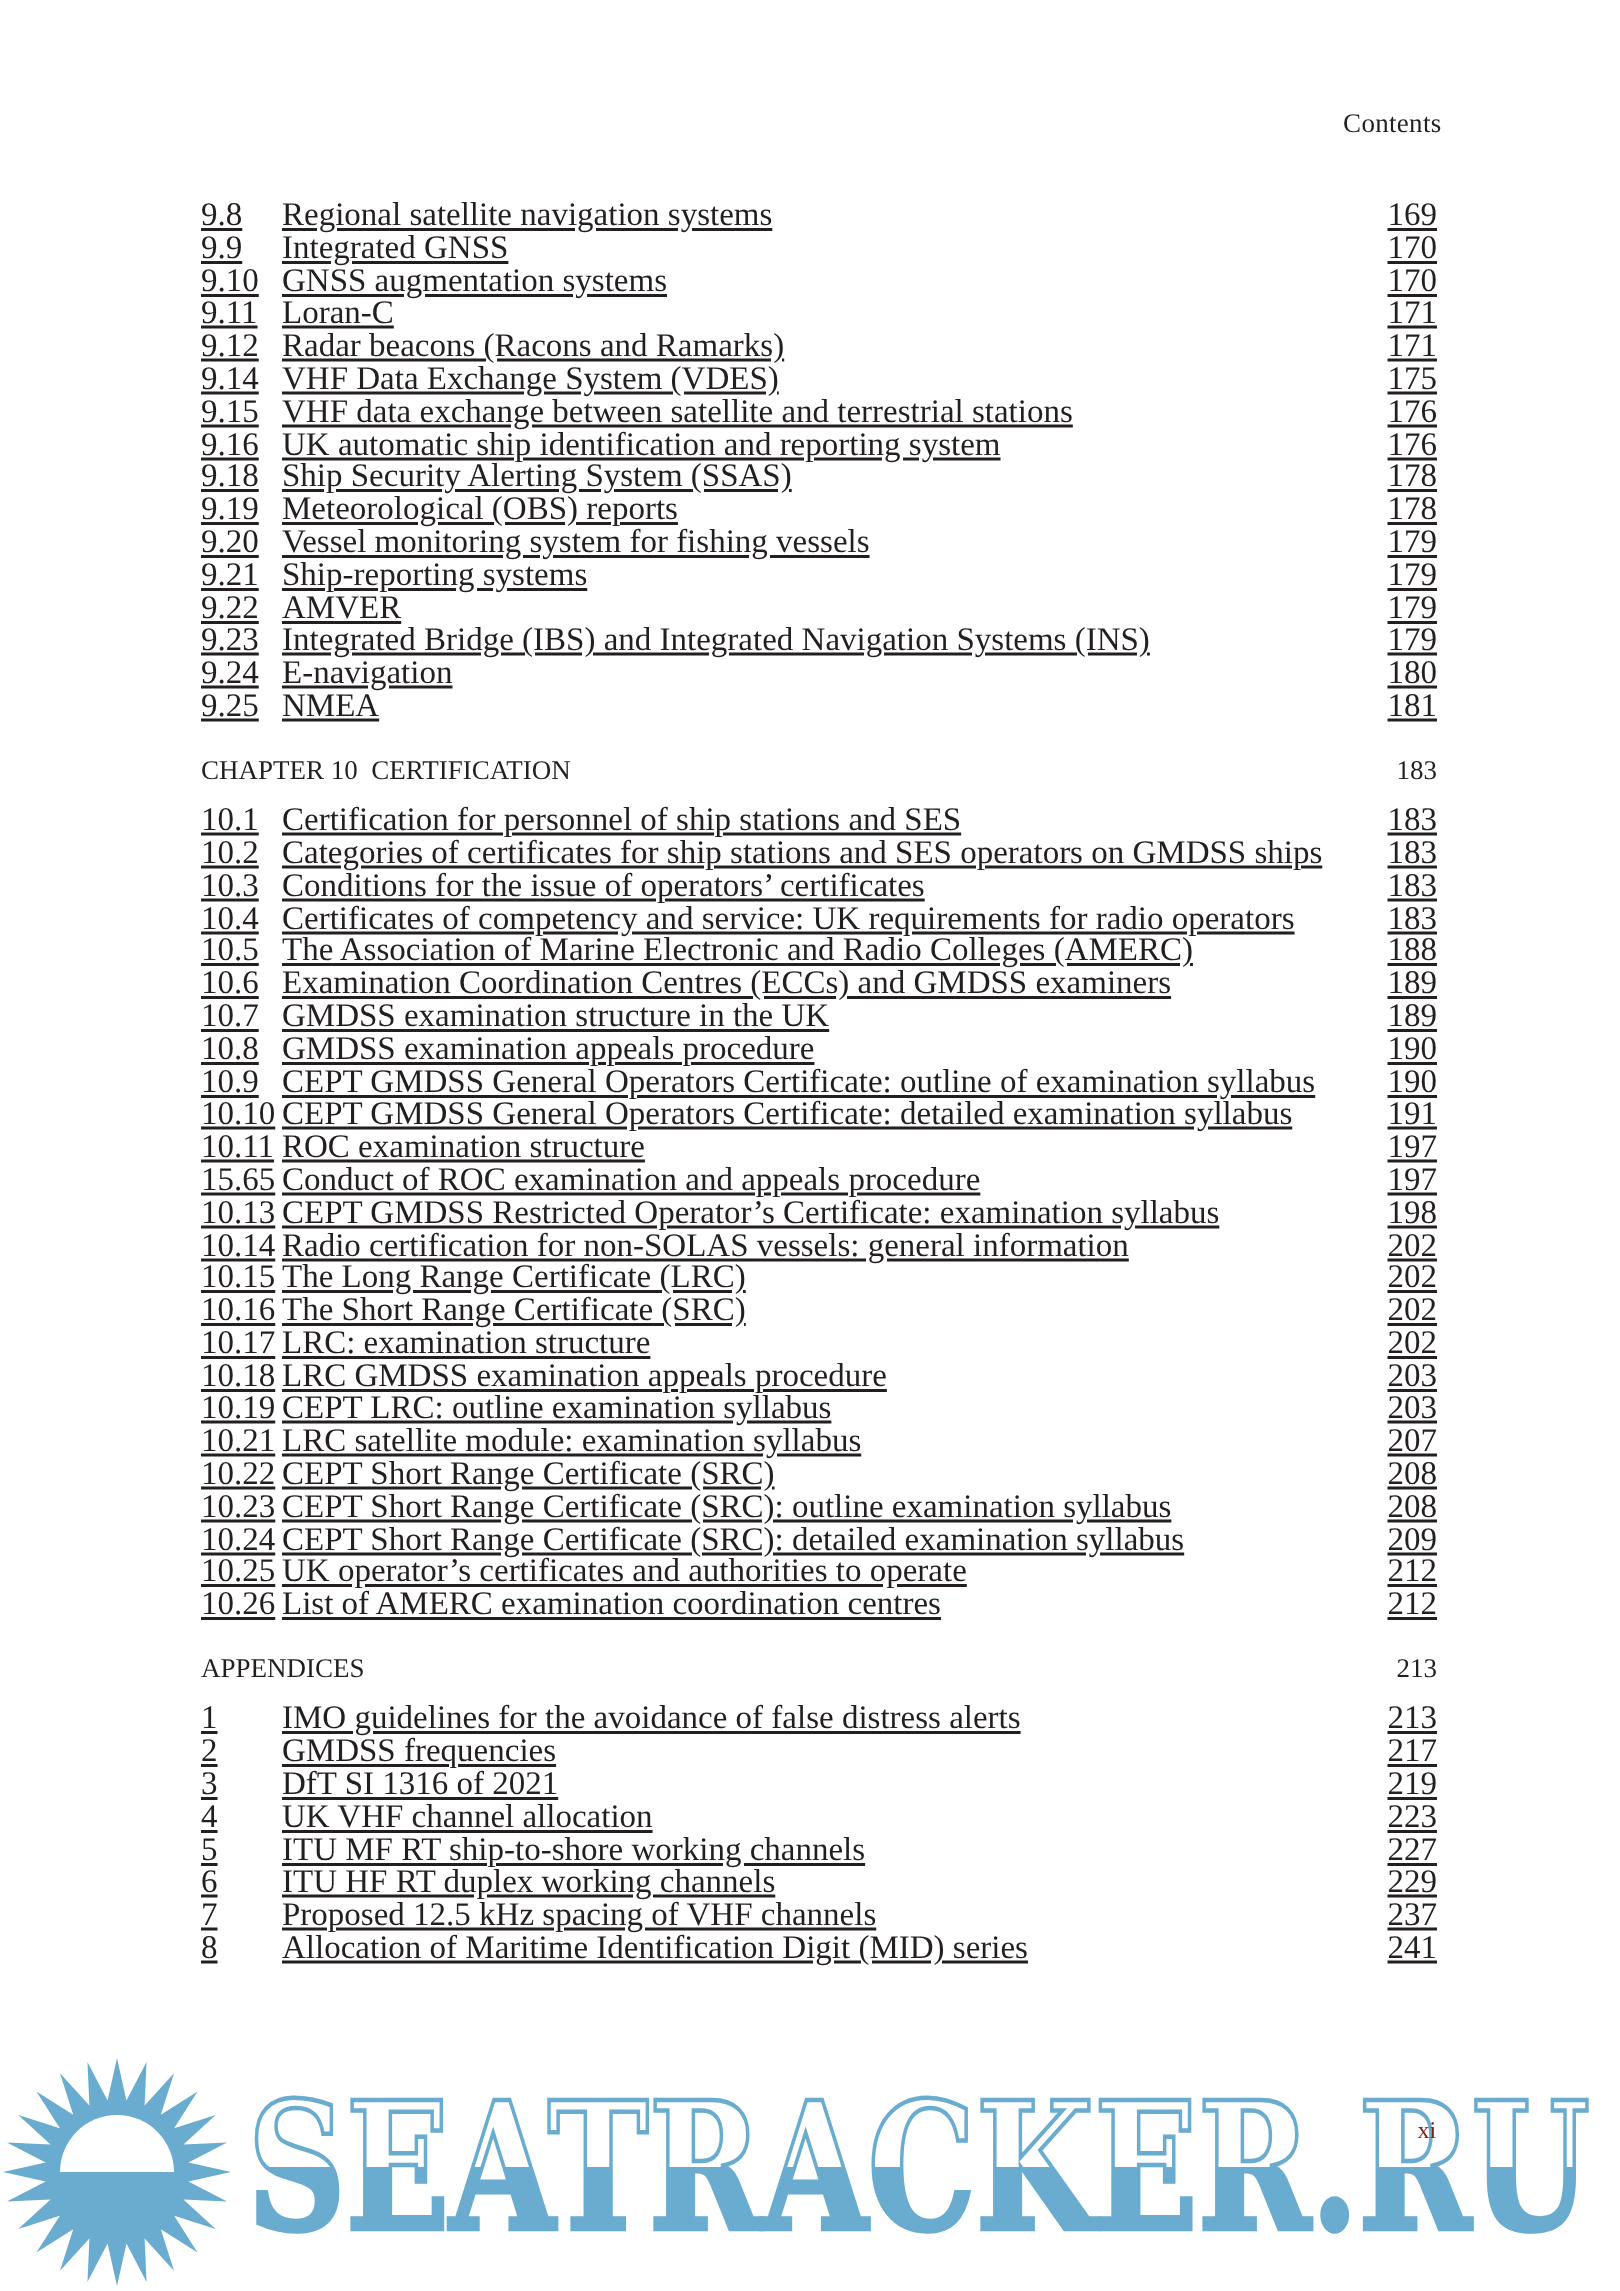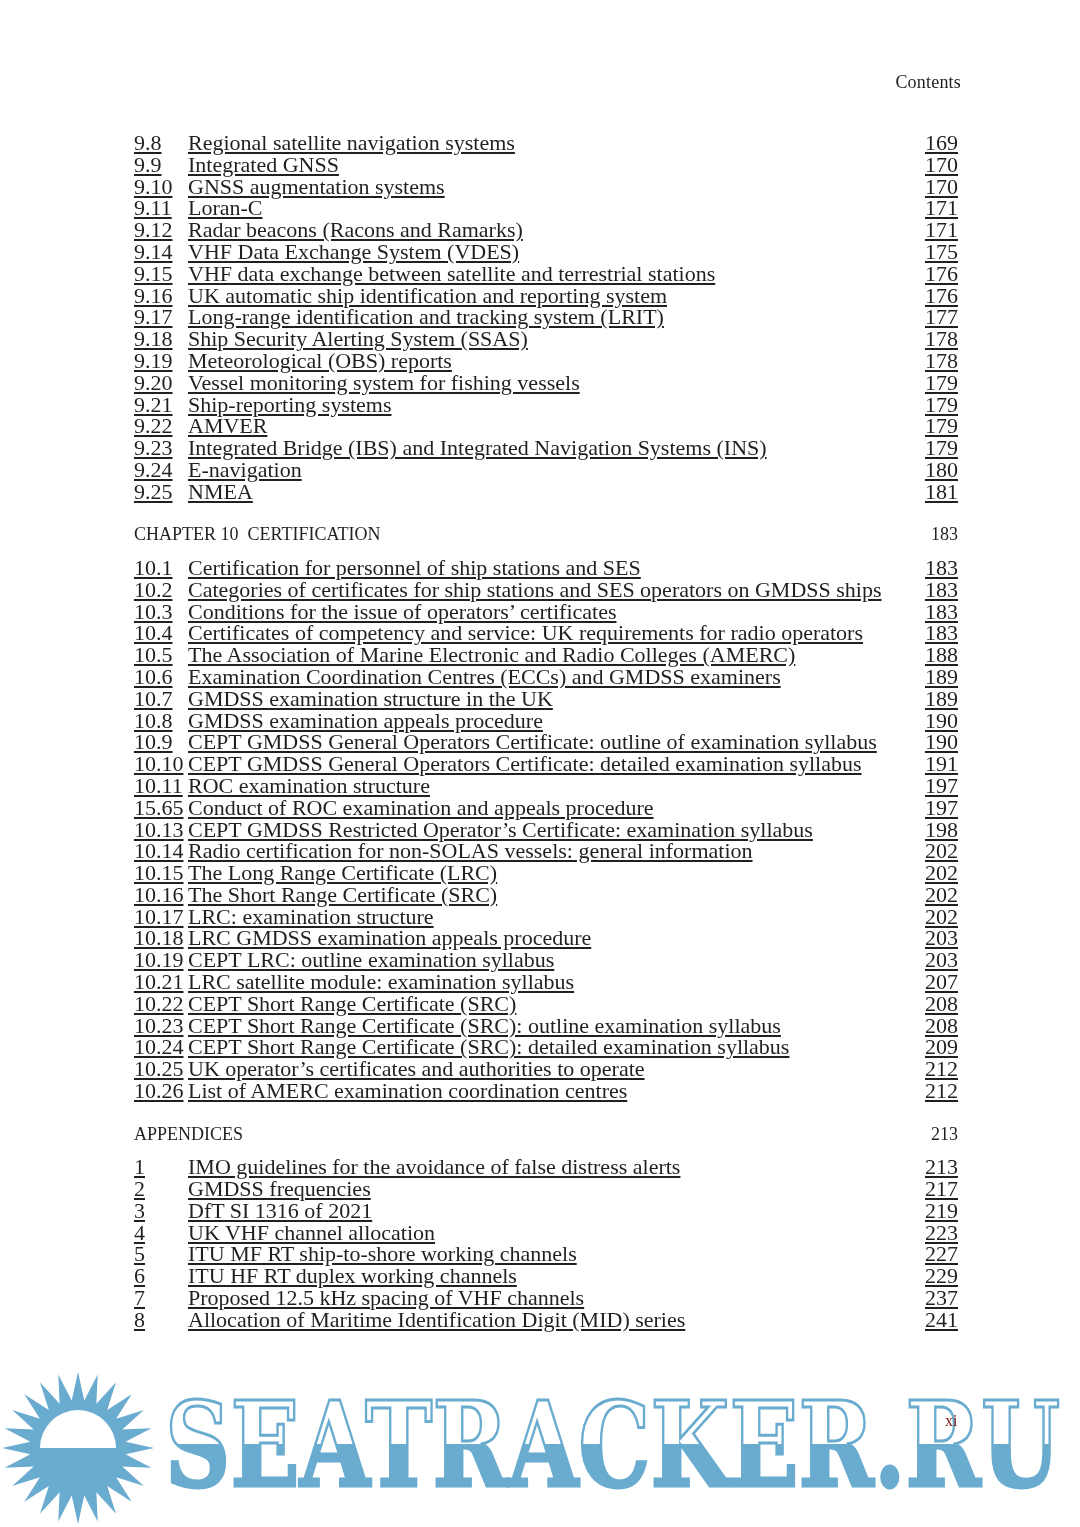--- a/index.html
+++ b/index.html
@@ -58,25 +58,20 @@
       <span class="num">9.15</span>
       <span class="title">VHF data exchange between satellite and terrestrial stations</span>
       <span class="page">176</span>
     </div>
     <div class="row">
       <span class="num">9.16</span>
       <span class="title">UK automatic ship identification and reporting system</span>
       <span class="page">176</span>
     </div>
     <div class="row">
-      <span class="num">9.17</span>
-      <span class="title">Long-range identification and tracking system (LRIT)</span>
-      <span class="page">177</span>
-    </div>
-    <div class="row">
       <span class="num">9.18</span>
       <span class="title">Ship Security Alerting System (SSAS)</span>
       <span class="page">178</span>
     </div>
     <div class="row">
       <span class="num">9.19</span>
       <span class="title">Meteorological (OBS) reports</span>
       <span class="page">178</span>
     </div>
     <div class="row">

